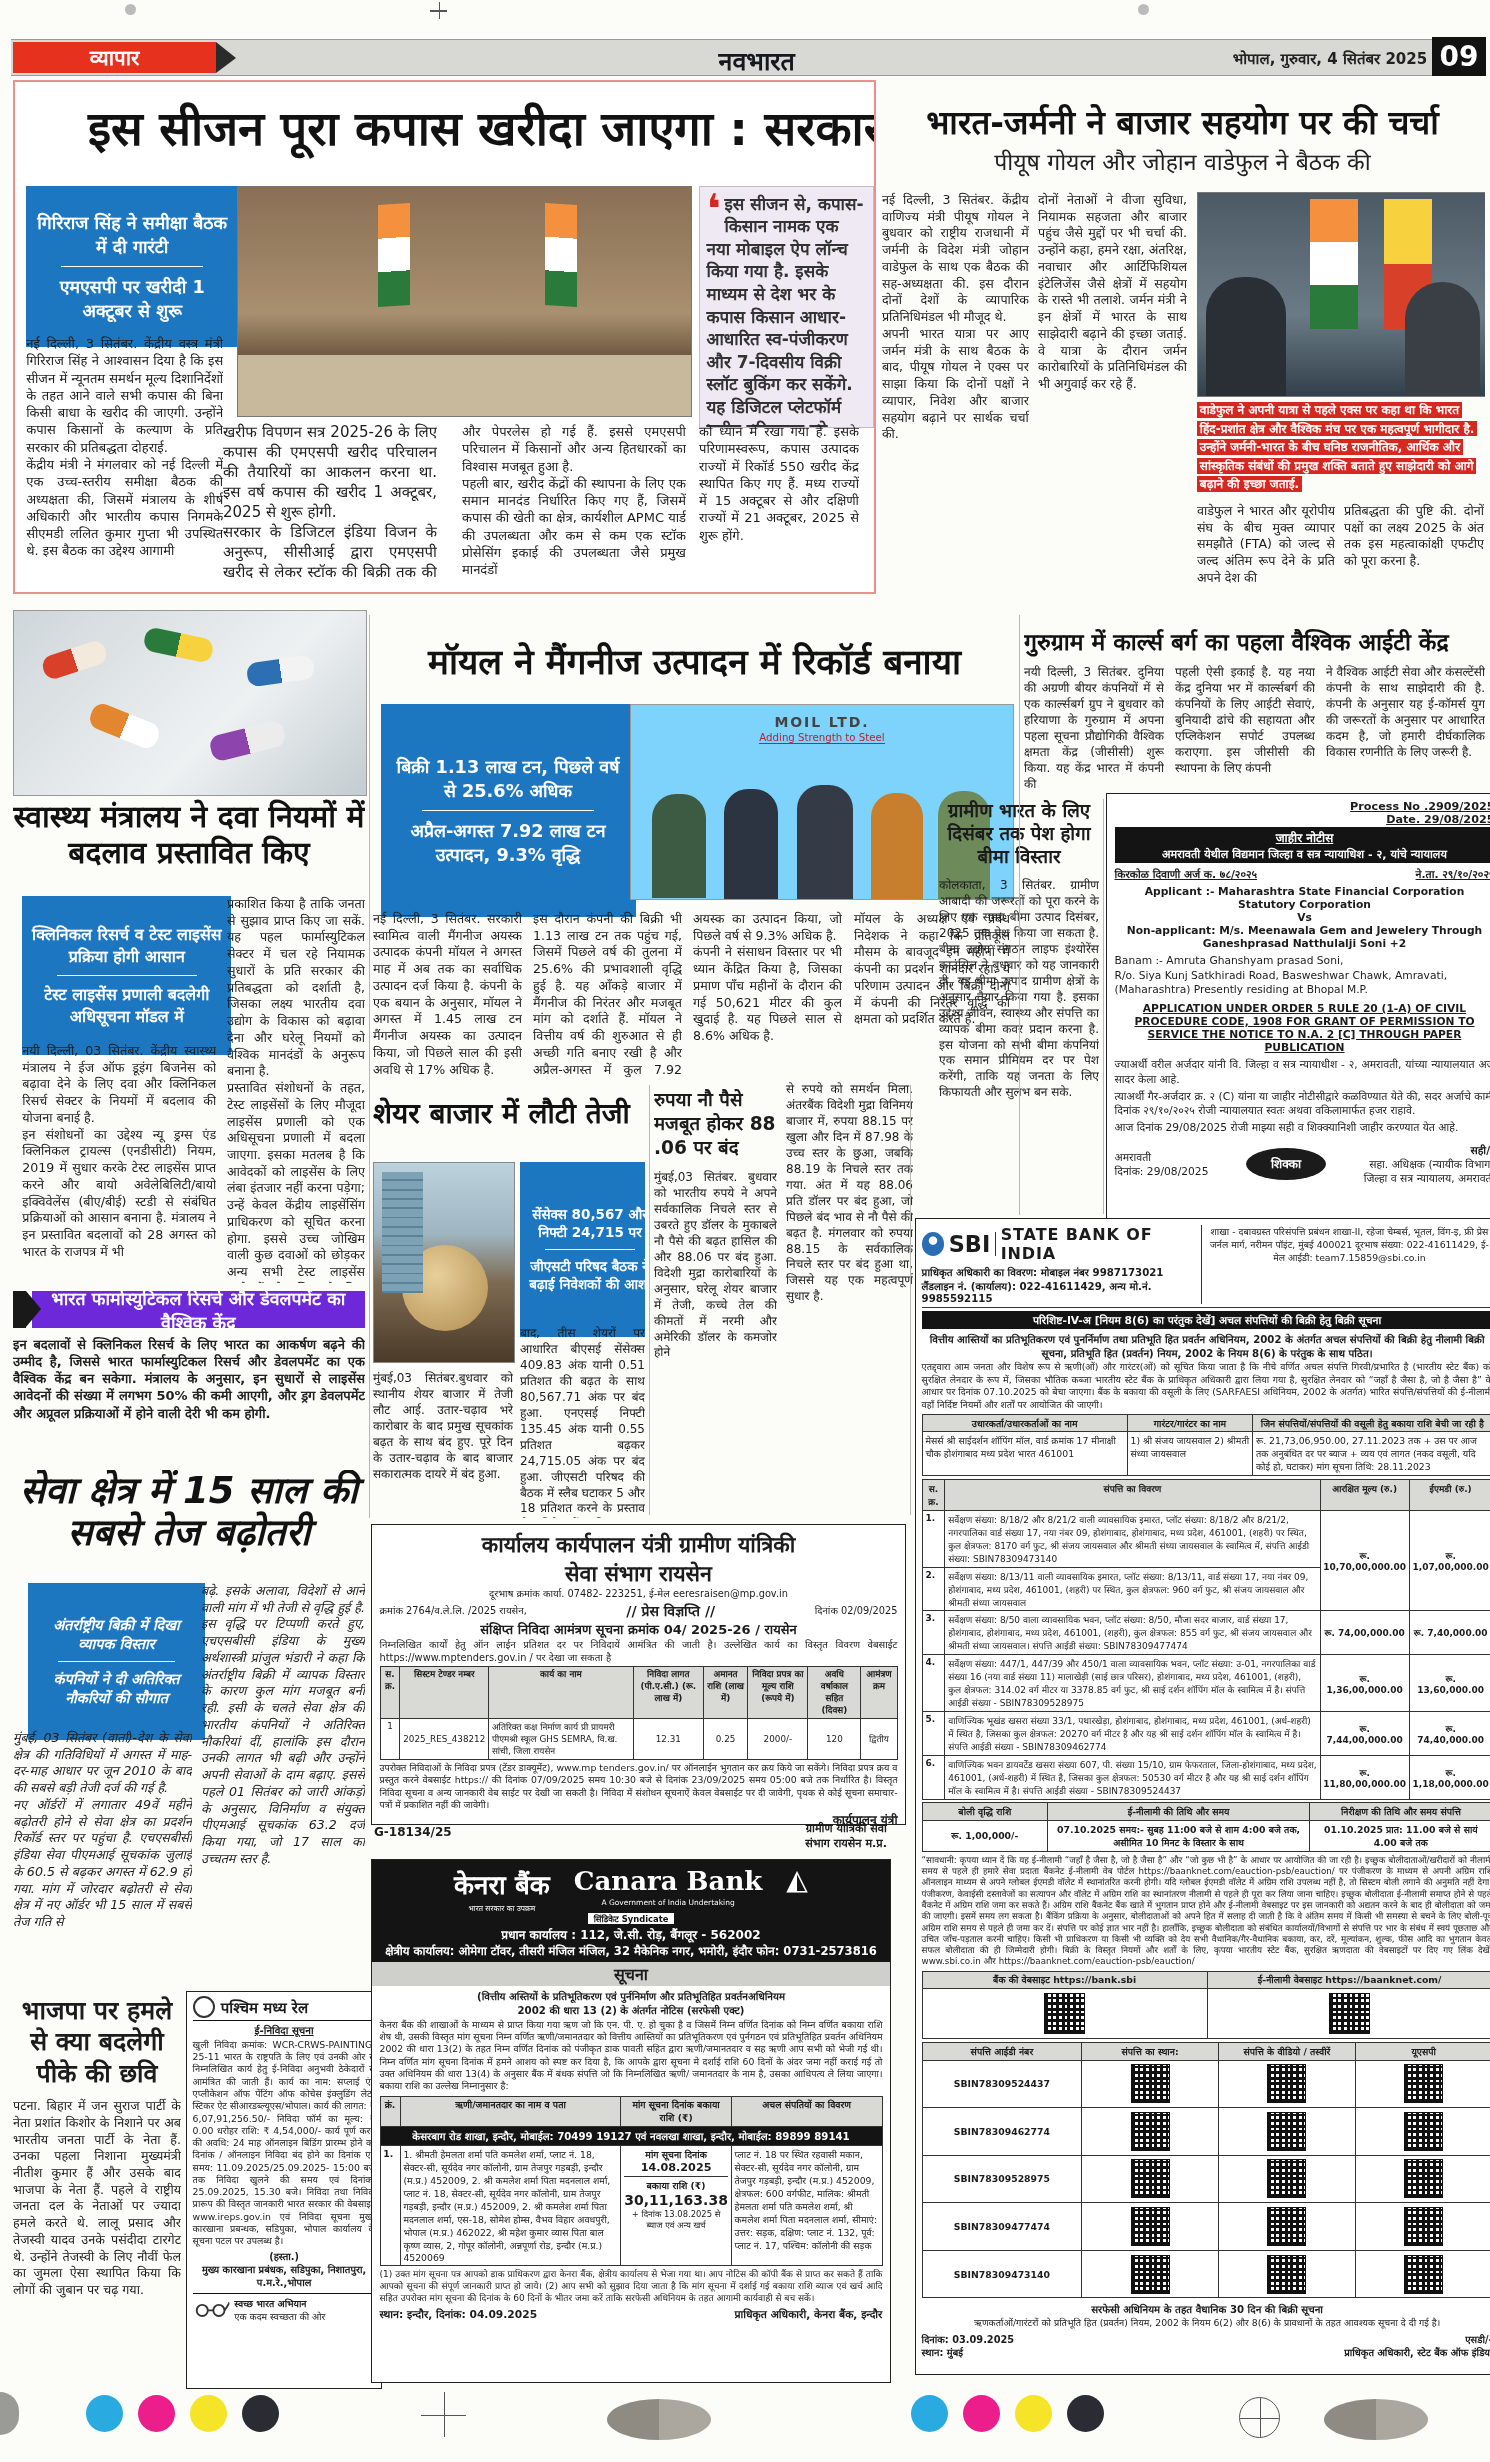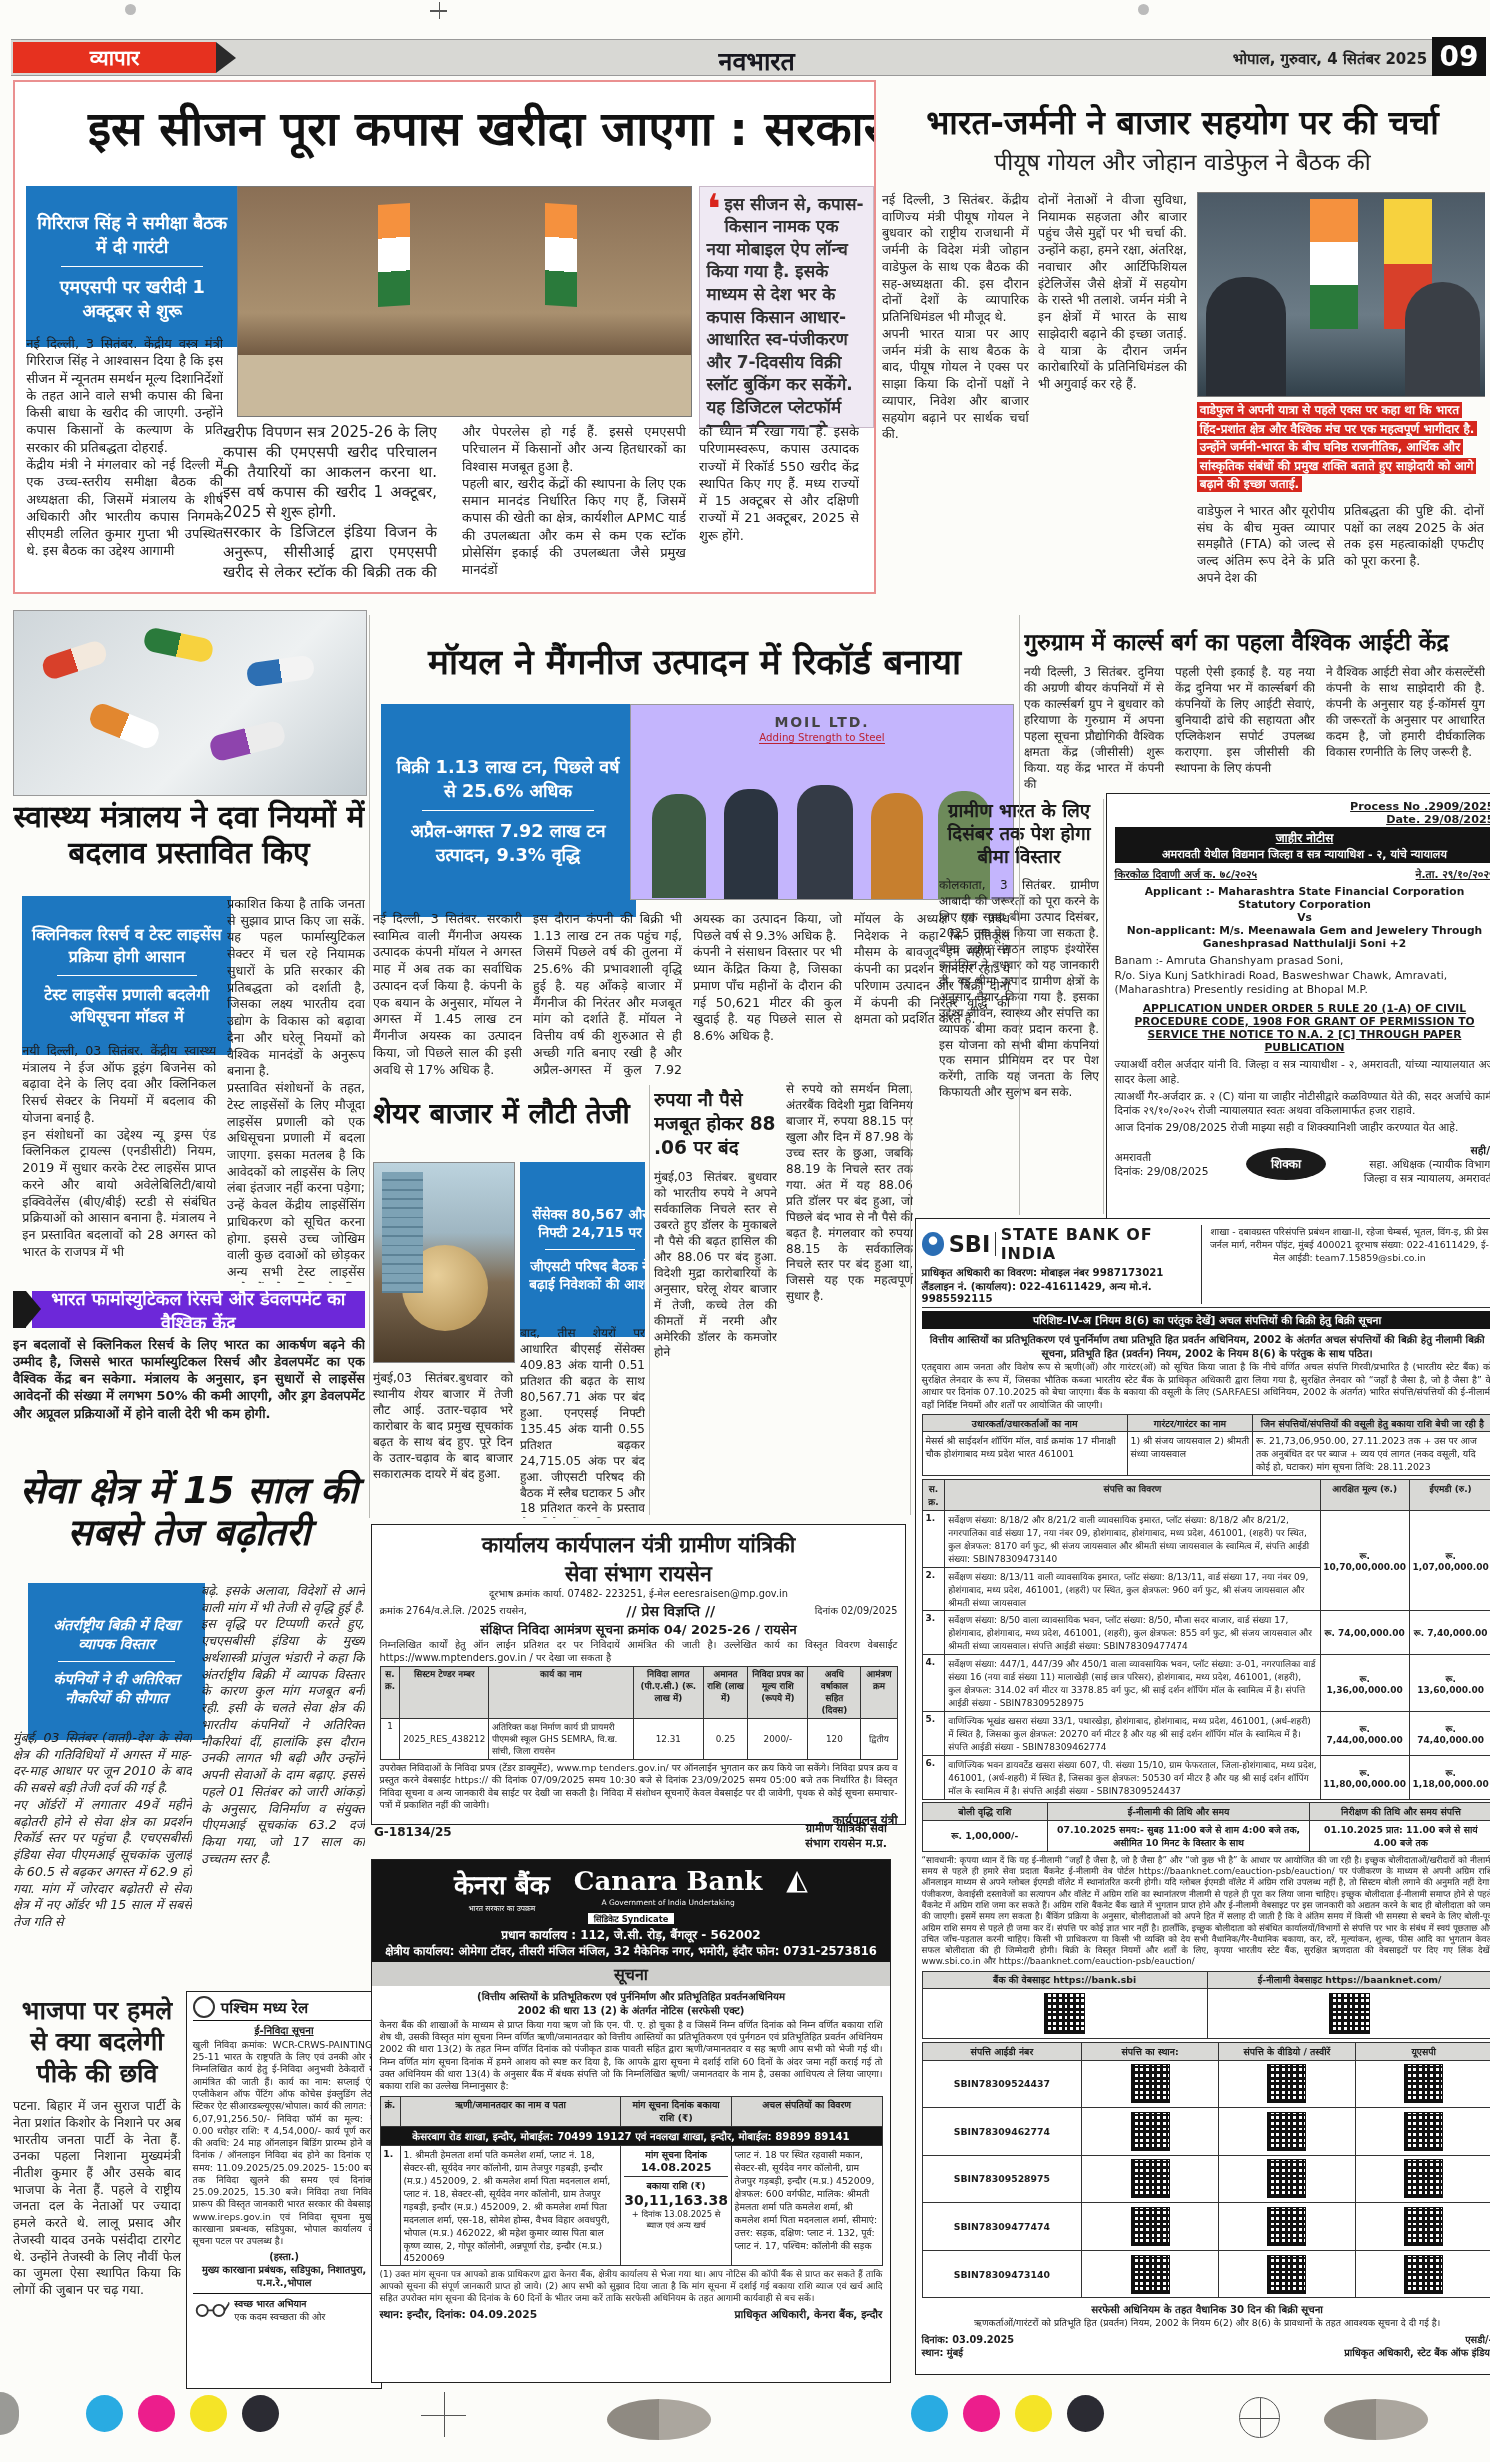--- a/index.html
+++ b/index.html
@@ -106,21 +106,21 @@
     <div class="pill" style="left:196px;top:117px;width:75px;height:26px;background:linear-gradient(90deg,#8e44ad 50%,#ececec 50%);transform:rotate(-14deg);"></div>
   </div>
 
   <div class="abs" style="left:373px;top:615px;width:643px;height:466px;">
     <div class="abs hl ctr" style="left:0;top:22.4px;width:643px;font-size:35px;">मॉयल ने मैंगनीज उत्पादन में रिकॉर्ड बनाया</div>
     <div class="abs bb" style="left:7.5px;top:89px;width:240px;height:194px;font-size:17.7px;">
       <div>बिक्री 1.13 लाख टन, पिछले वर्ष से 25.6% अधिक</div>
       <div class="bbdiv"></div>
       <div>अप्रैल-अगस्त 7.92 लाख टन उत्पादन, 9.3% वृद्धि</div>
     </div>
-    <div class="ph" style="left:257px;top:89px;width:382px;height:194px;background:#c4b5fd;border:0.9px solid #999;">
+    <div class="ph" style="left:257px;top:89px;width:382px;height:194px;background:#7dd3fc;border:0.9px solid #999;">
       <div class="ctr b" style="margin-top:9.3px;font-size:14px;color:#444;letter-spacing:1.9px;">MOIL LTD.</div>
       <div class="ctr" style="font-size:10.2px;color:#b23;border-bottom:1.9px solid #b23;display:table;margin:1.9px auto 0;">Adding Strength to Steel</div>
       <div class="abs" style="left:20.5px;top:89px;width:54px;height:104px;background:#3d5a43;border-radius:24px 24px 0 0;"></div>
       <div class="abs" style="left:93px;top:84px;width:54px;height:110px;background:#2b3440;border-radius:24px 24px 0 0;"></div>
       <div class="abs" style="left:166px;top:80px;width:56px;height:114px;background:#343b46;border-radius:24px 24px 0 0;"></div>
       <div class="abs" style="left:240px;top:88px;width:52px;height:106px;background:#c77f2e;border-radius:24px 24px 0 0;"></div>
       <div class="abs" style="left:307px;top:86px;width:52px;height:108px;background:#6d8a5a;border-radius:24px 24px 0 0;"></div>
     </div>
     <div class="abs j" style="left:0;top:296px;width:149px;height:166px;font-size:12.6px;">नई दिल्ली, 3 सितंबर. सरकारी स्वामित्व वाली मैंगनीज अयस्क उत्पादक कंपनी मॉयल ने अगस्त माह में अब तक का सर्वाधिक उत्पादन दर्ज किया है. कंपनी के एक बयान के अनुसार, मॉयल ने अगस्त में 1.45 लाख टन मैंगनीज अयस्क का उत्पादन किया, जो पिछले साल की इसी अवधि से 17% अधिक है.</div>
     <div class="abs j" style="left:160px;top:296px;width:149px;height:166px;font-size:12.6px;">इस दौरान कंपनी की बिक्री भी 1.13 लाख टन तक पहुंच गई, जिसमें पिछले वर्ष की तुलना में 25.6% की प्रभावशाली वृद्धि हुई है. यह आँकड़े बाजार में मैंगनीज की निरंतर और मजबूत मांग को दर्शाते हैं. मॉयल ने वित्तीय वर्ष की शुरुआत से ही अच्छी गति बनाए रखी है और अप्रैल-अगस्त में कुल 7.92 लाख टन मैंगनीज</div>

